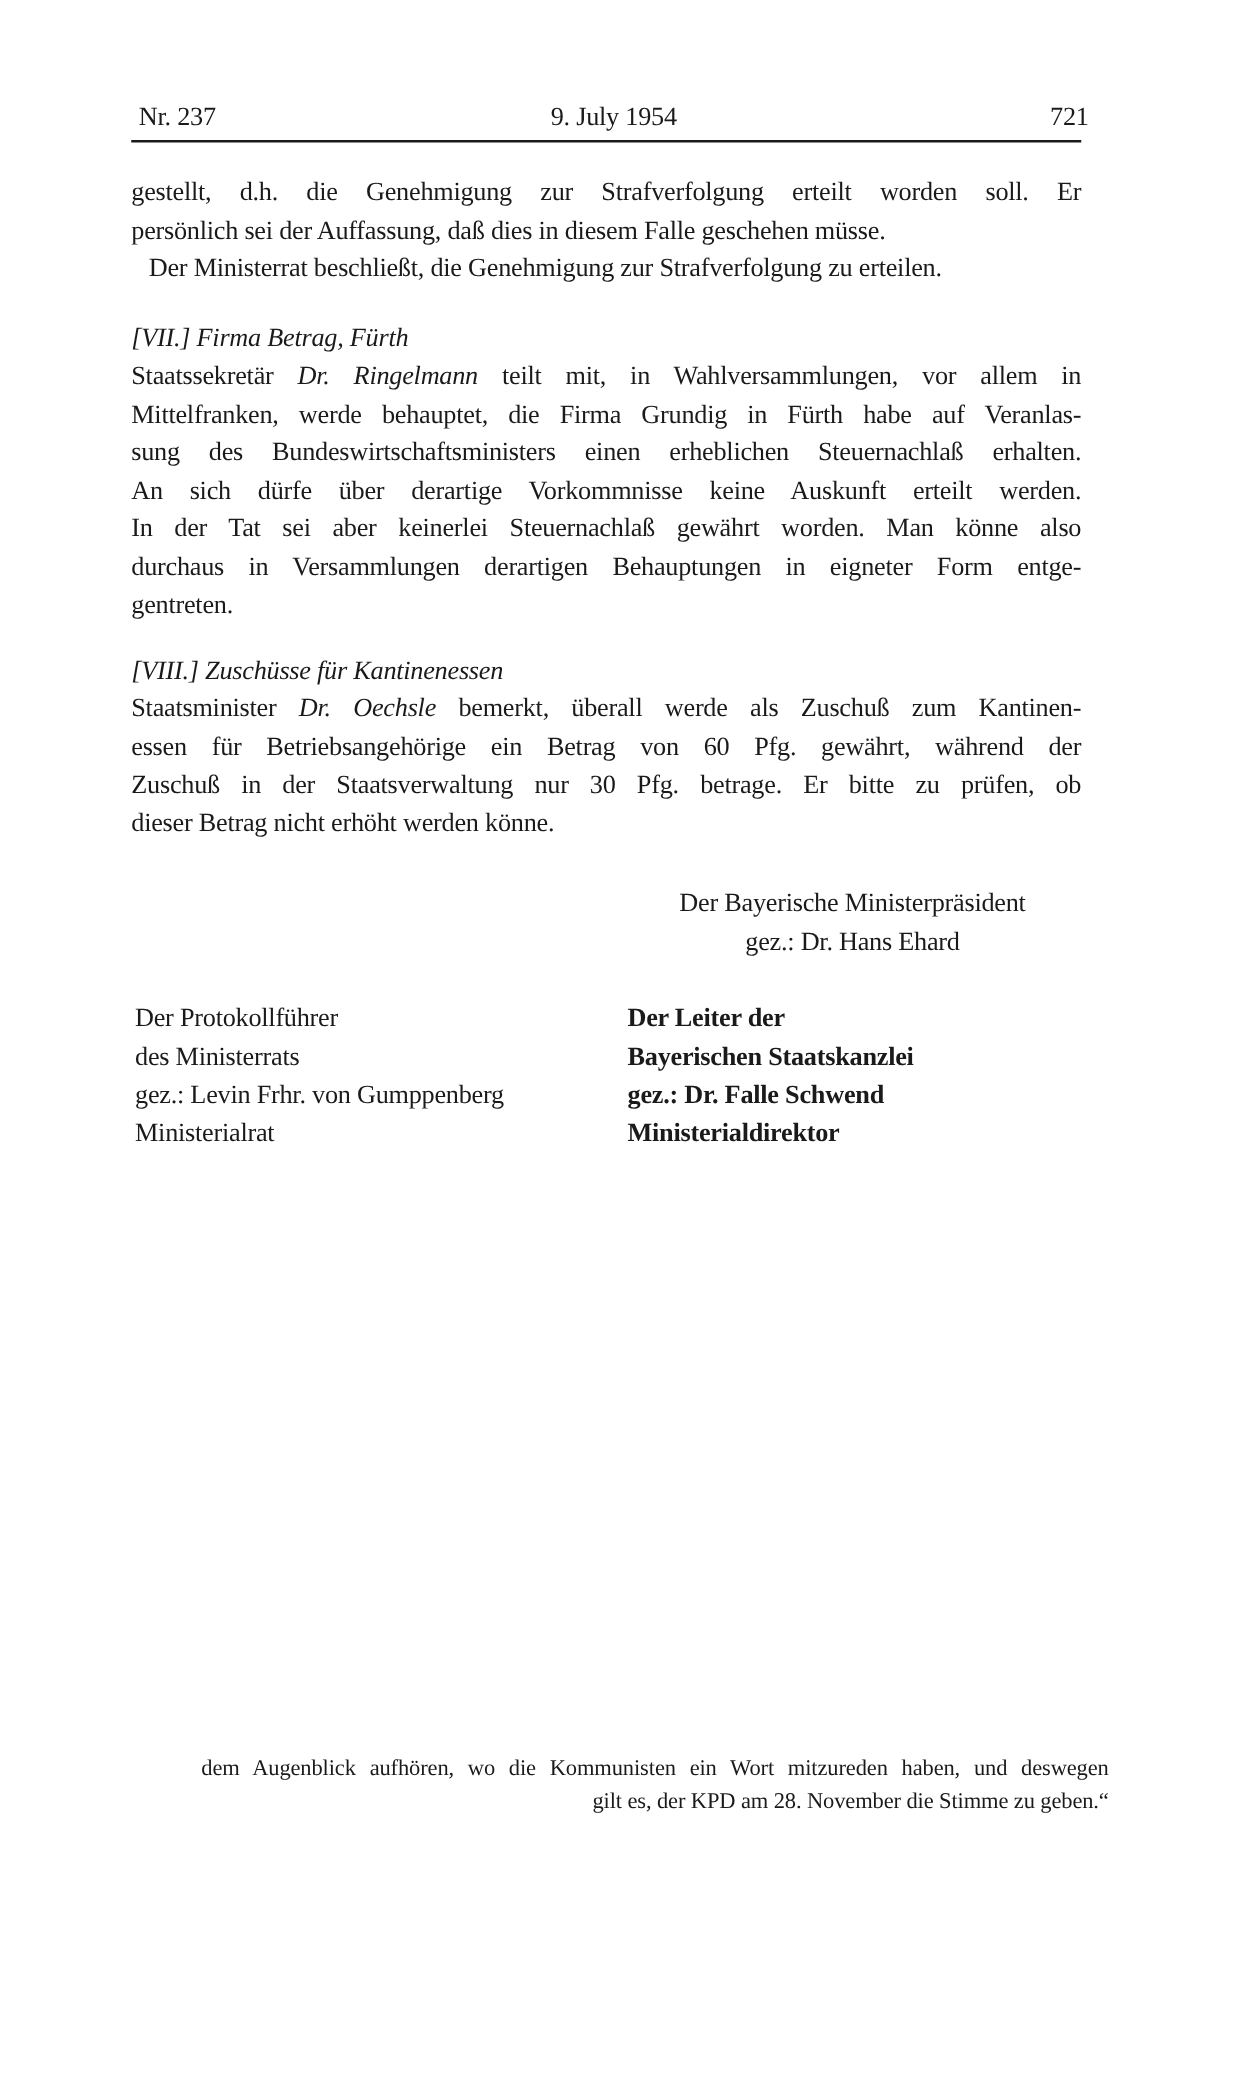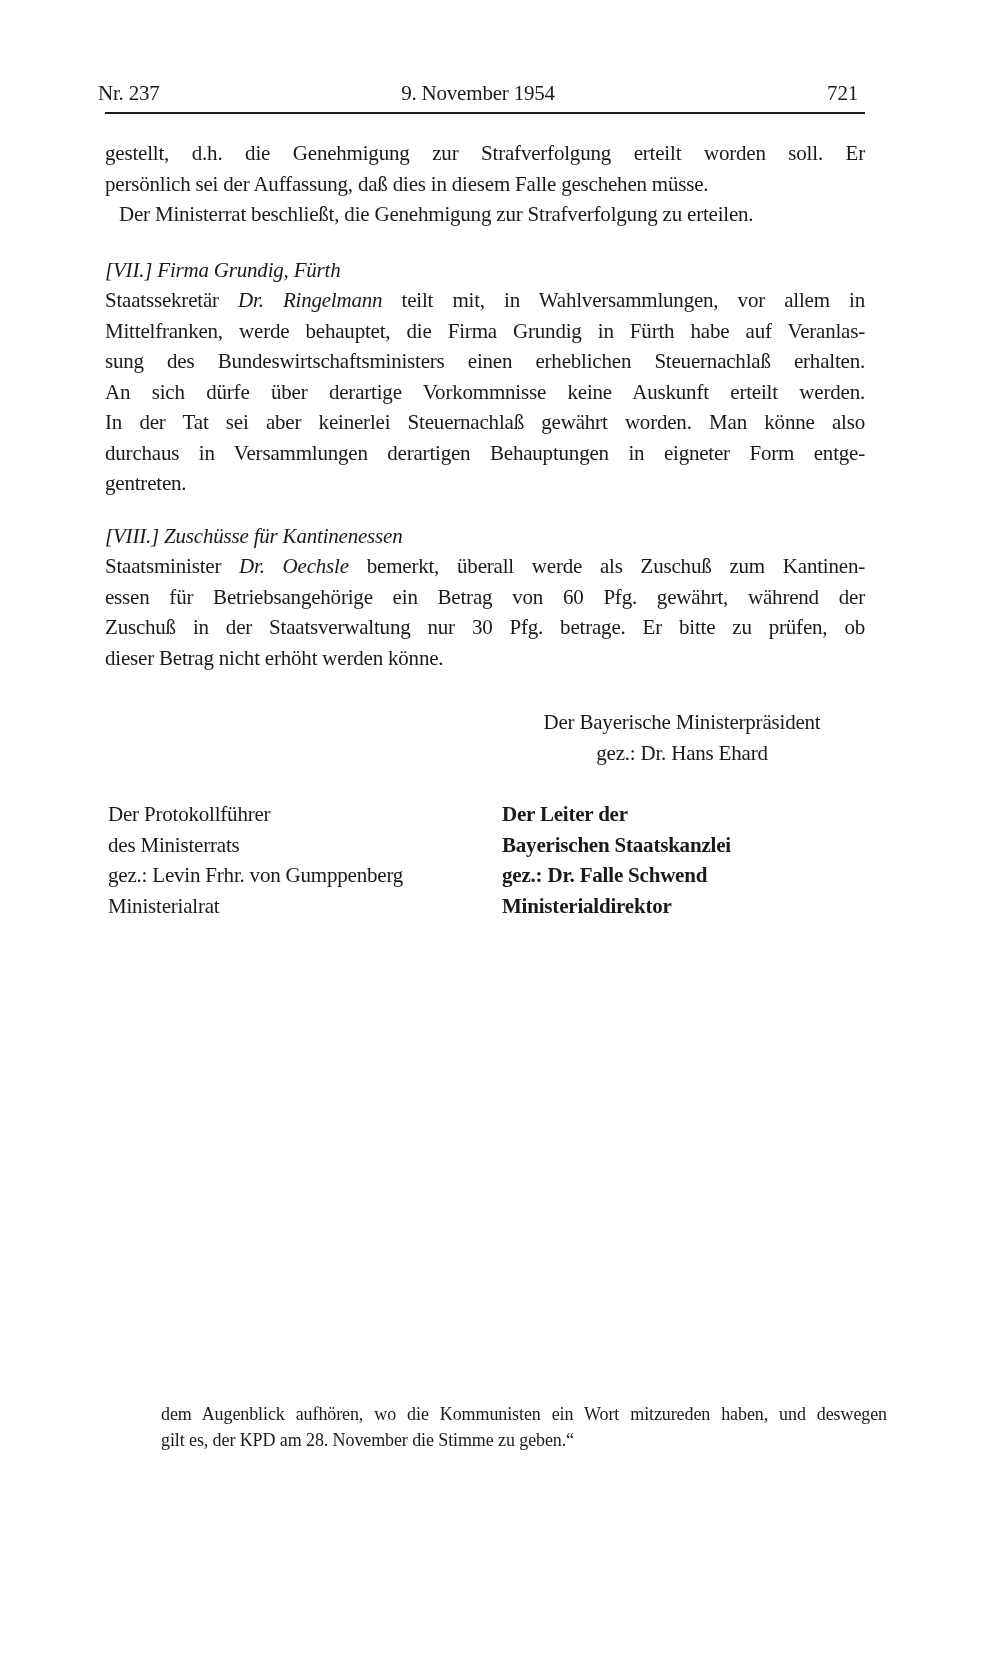--- a/index.html
+++ b/index.html
@@ -15,21 +15,21 @@
     background: #ffffff;
     color: #1a1a1a;
     font-family: "Liberation Serif", serif;
     font-size: 21px;
     letter-spacing: -0.2px;
     overflow: hidden;
   }
   .header {
     position: absolute;
     top: 80px;
-    left: 98px;
+    left: 111px;
     width: 760px;
     display: flex;
     justify-content: space-between;
     align-items: baseline;
     line-height: 26px;
   }
   .header .h-center { flex: 1; text-align: center; }
   .header .h-left, .header .h-right { min-width: 70px; }
   .header .h-right { text-align: right; }
   .rule {
@@ -80,43 +80,44 @@
     top: 1401px;
     left: 136px;
     width: 726px;
     font-size: 18px;
     letter-spacing: -0.1px;
     margin-left: 25px;
   }
   .fn-ln {
     line-height: 26px;
     white-space: nowrap;
+    text-align: right;
   }
 </style>
 </head>
 <body>
 
 <div class="page">
 
   <div class="header">
     <span class="h-left">Nr. 237</span>
-    <span class="h-center">9. November 1954</span>
+    <span class="h-center">9. July 1954</span>
     <span class="h-right">721</span>
   </div>
 
   <div class="rule"></div>
 
   <div class="body">
 
     <div class="ln j">gestellt, d.h. die Genehmigung zur Strafverfolgung erteilt worden soll. Er</div>
     <div class="ln">persönlich sei der Auffassung, daß dies in diesem Falle geschehen müsse.</div>
 
     <div class="ln indent">Der Ministerrat beschließt, die Genehmigung zur Strafverfolgung zu erteilen.</div>
 
-    <div class="ln heading h7">[VII.] Firma Grundig, Fürth</div>
+    <div class="ln heading h7">[VII.] Firma Betrag, Fürth</div>
     <div class="ln j"><span>Staatssekretär </span><em>Dr. Ringelmann</em><span> teilt mit, in Wahlversammlungen, vor allem in</span></div>
     <div class="ln j">Mittelfranken, werde behauptet, die Firma Grundig in Fürth habe auf Veranlas-</div>
     <div class="ln j">sung des Bundeswirtschaftsministers einen erheblichen Steuernachlaß erhalten.</div>
     <div class="ln j">An sich dürfe über derartige Vorkommnisse keine Auskunft erteilt werden.</div>
     <div class="ln j">In der Tat sei aber keinerlei Steuernachlaß gewährt worden. Man könne also</div>
     <div class="ln j">durchaus in Versammlungen derartigen Behauptungen in eigneter Form entge-</div>
     <div class="ln">gentreten.</div>
 
     <div class="ln heading h8">[VIII.] Zuschüsse für Kantinenessen</div>
     <div class="ln j"><span>Staatsminister </span><em>Dr. Oechsle</em><span> bemerkt, überall werde als Zuschuß zum Kantinen-</span></div>

